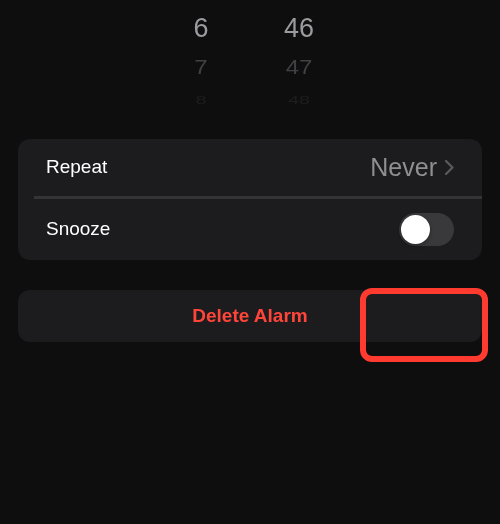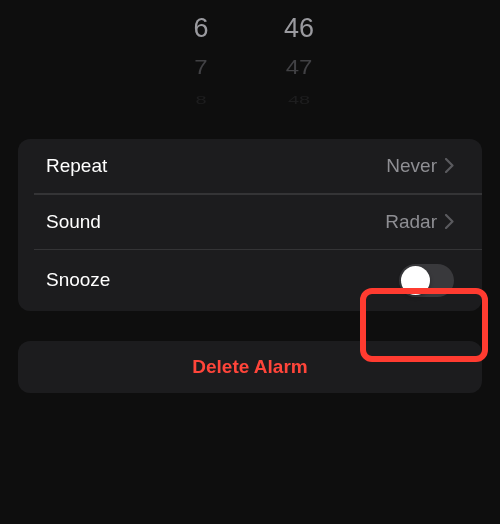--- a/index.html
+++ b/index.html
@@ -68,21 +68,21 @@
       font-size: 19px;
       color: #ffffff;
       font-weight: 400;
     }
     .row-value-wrap {
       display: flex;
       align-items: center;
       gap: 8px;
     }
     .row-value {
-      font-size: 19px;
+      font-size: 25px;
       color: #8e8e93;
     }
     .chevron {
       color: #5a5a5e;
       display: flex;
       align-items: center;
     }
     .chevron svg {
       width: 9px;
       height: 15px;
@@ -157,31 +157,20 @@
         <svg viewBox="0 0 9 15" fill="none">
             <path d="M1 1L7.5 7.5L1 14" stroke="currentColor" stroke-width="2.2" stroke-linecap="round" stroke-linejoin="round"></path>
           </svg>
       </span>
     </div>
   </div>
   <div class="divider"></div>
 
   <div class="divider"></div>
 
-  <div class="row">
-    <span class="row-label">Sound</span>
-    <div class="row-value-wrap">
-      <span class="row-value">Radar</span>
-      <span class="chevron">
-        <svg viewBox="0 0 9 15" fill="none">
-            <path d="M1 1L7.5 7.5L1 14" stroke="currentColor" stroke-width="2.2" stroke-linecap="round" stroke-linejoin="round"></path>
-          </svg>
-      </span>
-    </div>
-  </div>
   <div class="divider"></div>
 
   <div class="row">
     <span class="row-label">Snooze</span>
     <div class="toggle">
       <div class="toggle-knob"></div>
     </div>
   </div>
 
 </div>

